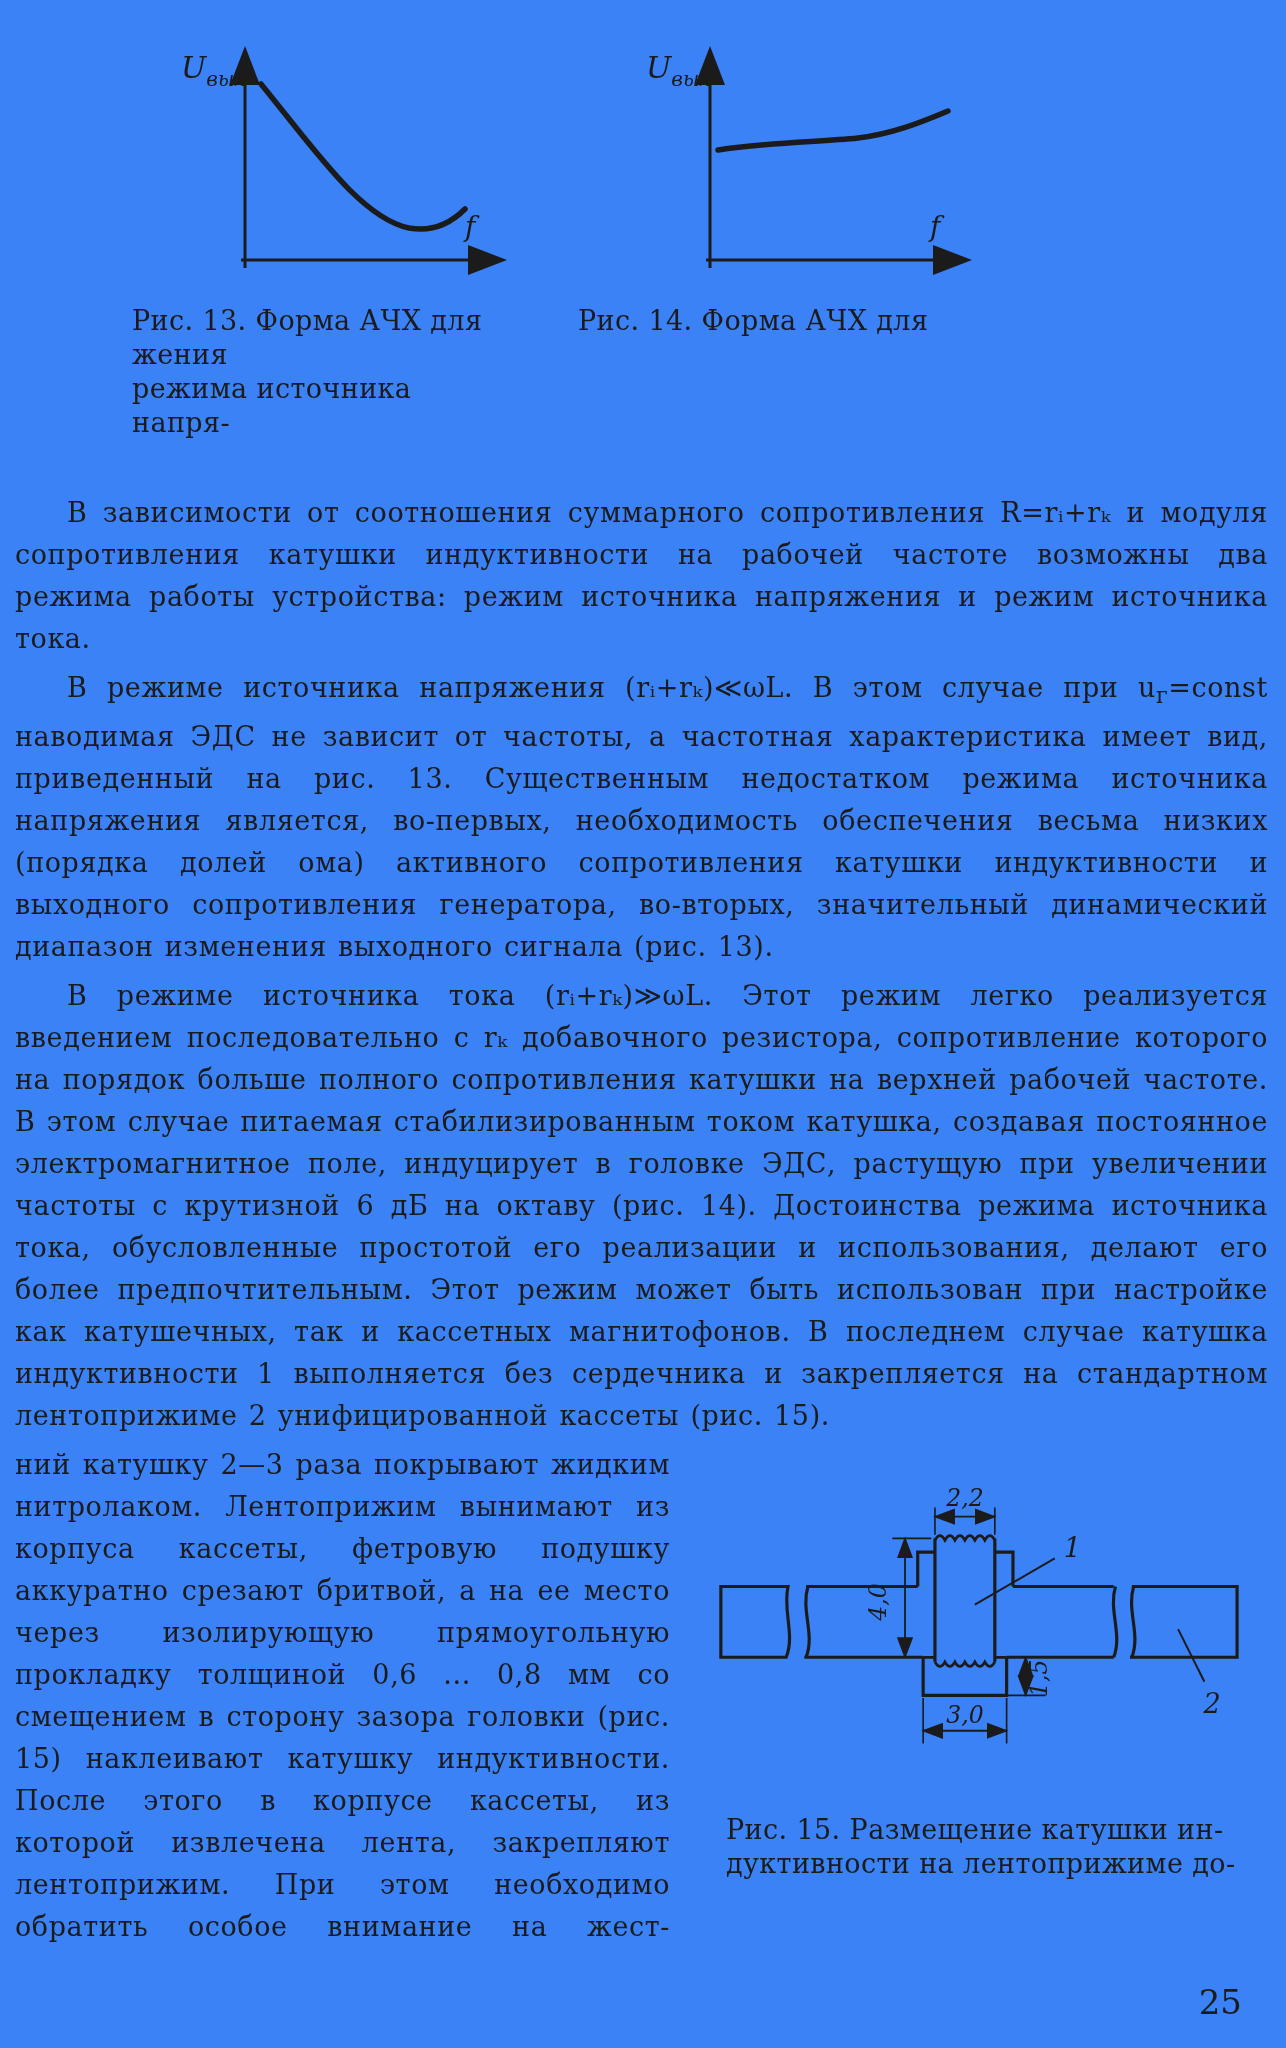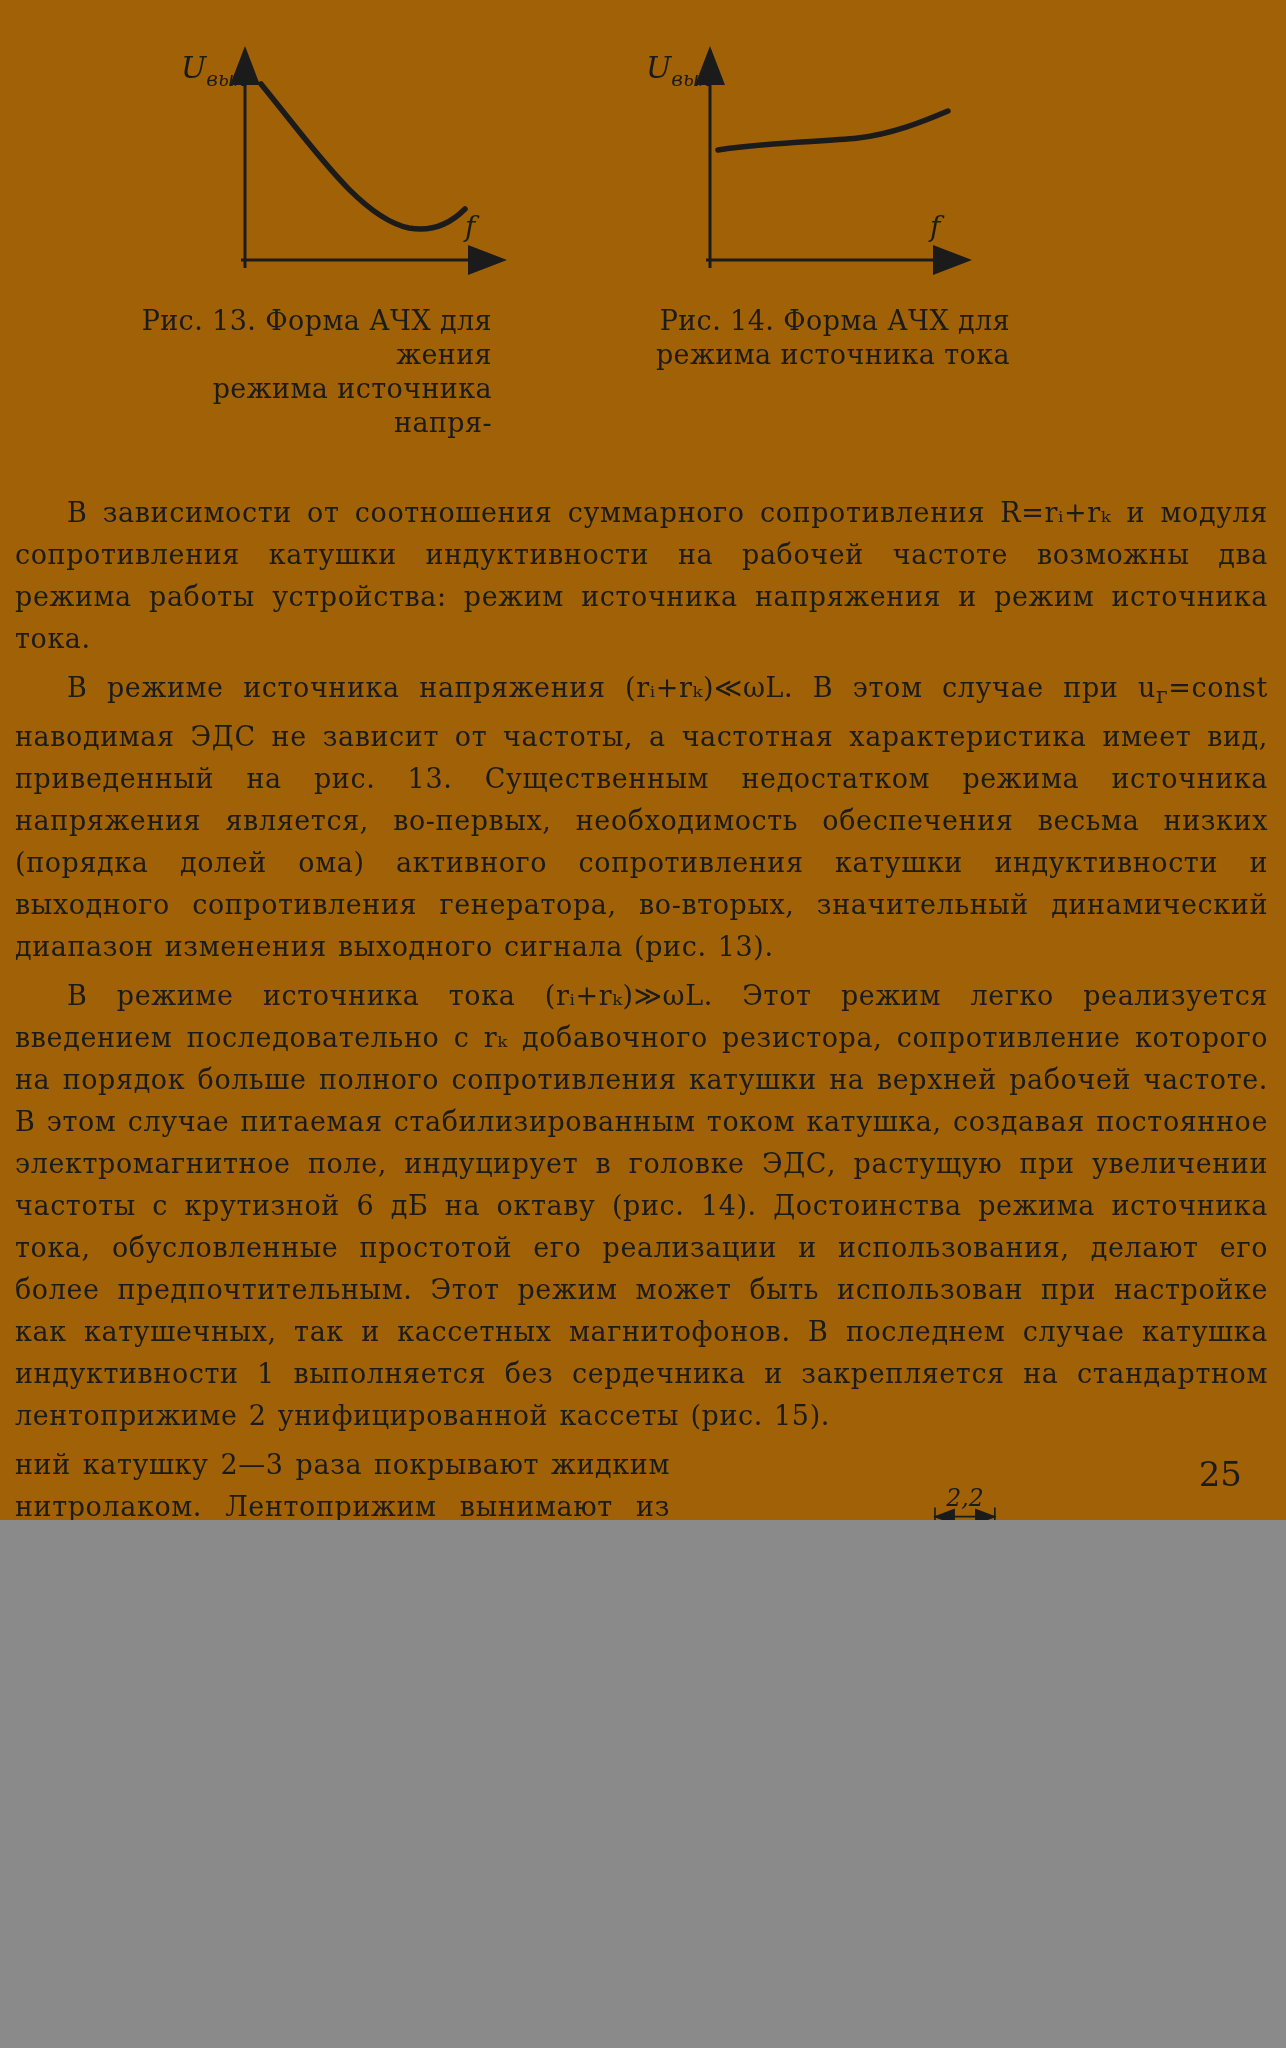--- a/index.html
+++ b/index.html
@@ -1,27 +1,27 @@
 <!DOCTYPE html>
 <html><head>
 <meta charset="utf-8">
 <style>
   html,body{margin:0;padding:0;background:#8a8a8a;}
   .page{
-    width:1286px;height:1520px;background:#a16207;color:#1b1b1b;
+    width:1286px;height:2048px;background:#3b82f6;color:#1b1b1b;
     position:relative;box-sizing:border-box;overflow:hidden;
     font-family:"DejaVu Serif","Liberation Serif",serif;
     padding:18px 18px 0 15px;
   }
   
   .figures-row{display:flex;gap:20px;padding-left:95px;margin-top:14px;}
   .figpair{margin:0;width:440px;flex:0 0 auto;}
   .figpair svg{display:block;}
   .figcap{font-size:27px;line-height:34px;margin-top:22px;letter-spacing:.4px;}
-  .figcap .capline{display:block;text-align:right;}
+  .figcap .capline{display:block;}
   #fig13 svg{margin-left:55px;}
   #fig14 svg{margin-left:60px;}
   #fig14 .figcap{margin-left:8px;}
   #fig13 .figcap{margin-left:22px;max-width:360px;}
   
   .body-text{margin-top:52px;}
   .body-text p{
     margin:0 0 7px 0;font-size:27px;line-height:42px;text-align:justify;
     text-indent:52px;letter-spacing:.6px;word-spacing:2px;
   }
@@ -89,21 +89,20 @@
         <path class="ink" stroke-width="5.5" stroke-linecap="round" d="M88,118 C140,110 190,110 228,106 C262,102 292,90 318,79"></path>
         <text font-style="italic" font-size="30" fill="#1b1b1b">
           <tspan x="16" y="46">U</tspan><tspan dy="8" font-size="20">вых</tspan>
         </text>
         <text font-style="italic" font-size="28" fill="#1b1b1b">
           <tspan x="300" y="204">f</tspan>
         </text>
       </svg>
       <figcaption class="figcap">
         <span class="capline">Рис. 14. Форма АЧХ для</span>
-        <span class="capline">режима источника тока</span>
       </figcaption>
     </figure>
   </div>
 
   <div class="body-text">
     <p>В зависимости от соотношения суммарного сопротивления R=rᵢ+rₖ и модуля сопротивления катушки индуктивности на рабочей частоте возможны два режима работы устройства: режим источника напряжения и режим источника тока.</p>
     <p><span>В режиме источника напряжения (rᵢ+rₖ)≪ωL. В этом случае при u</span><sub>г</sub><span>=const наводимая ЭДС не зависит от частоты, а частотная характеристика имеет вид, приведенный на рис. 13. Существенным недостатком режима источника напряжения является, во-первых, необходимость обеспечения весьма низких (порядка долей ома) активного сопротивления катушки индуктивности и выходного сопротивления генератора, во-вторых, значительный динамический диапазон изменения выходного сигнала (рис. 13).</span></p>
     <p>В режиме источника тока (rᵢ+rₖ)≫ωL. Этот режим легко реализуется введением последовательно с rₖ добавочного резистора, сопротивление которого на порядок больше полного сопротивления катушки на верхней рабочей частоте. В этом случае питаемая стабилизированным током катушка, создавая постоянное электромагнитное поле, индуцирует в головке ЭДС, растущую при увеличении частоты с крутизной 6 дБ на октаву (рис. 14). Достоинства режима источника тока, обусловленные простотой его реализации и использования, делают его более предпочтительным. Этот режим может быть использован при настройке как катушечных, так и кассетных магнитофонов. В последнем случае катушка индуктивности 1 выполняется без сердечника и закрепляется на стандартном лентоприжиме 2 унифицированной кассеты (рис. 15).</p>
   </div>
 

